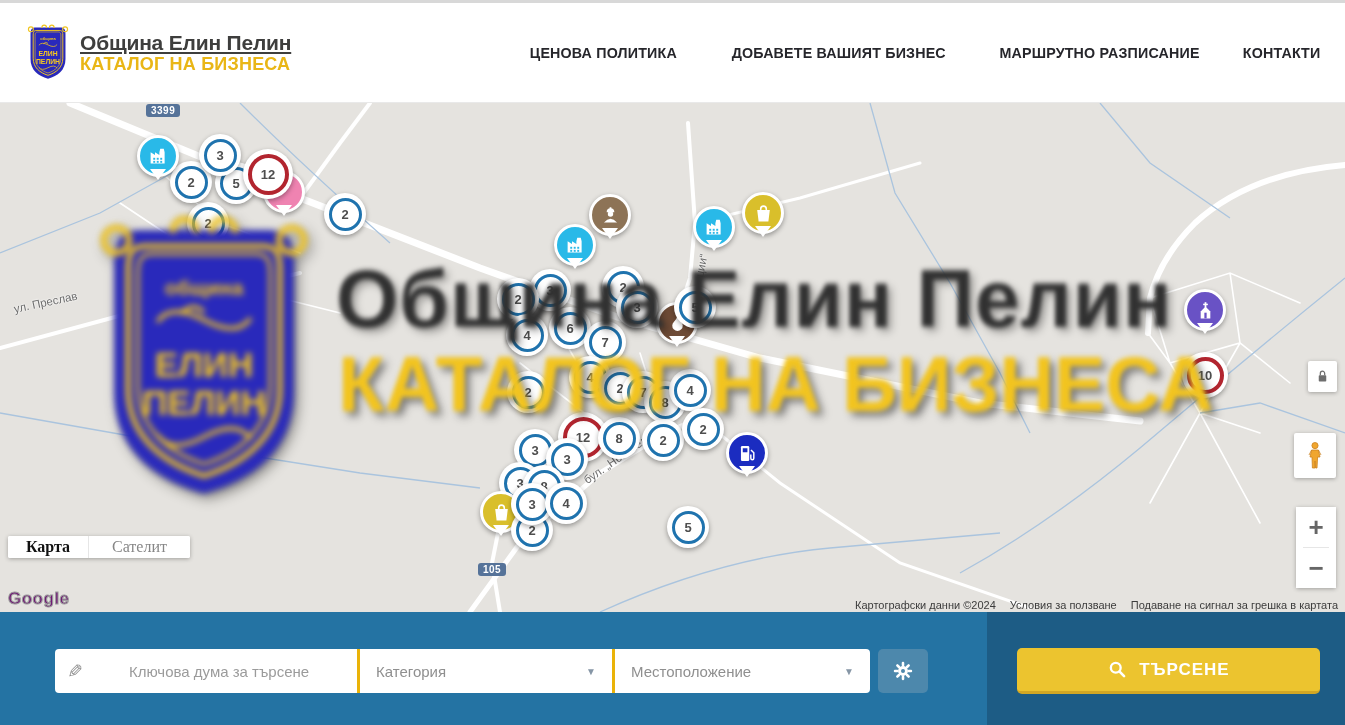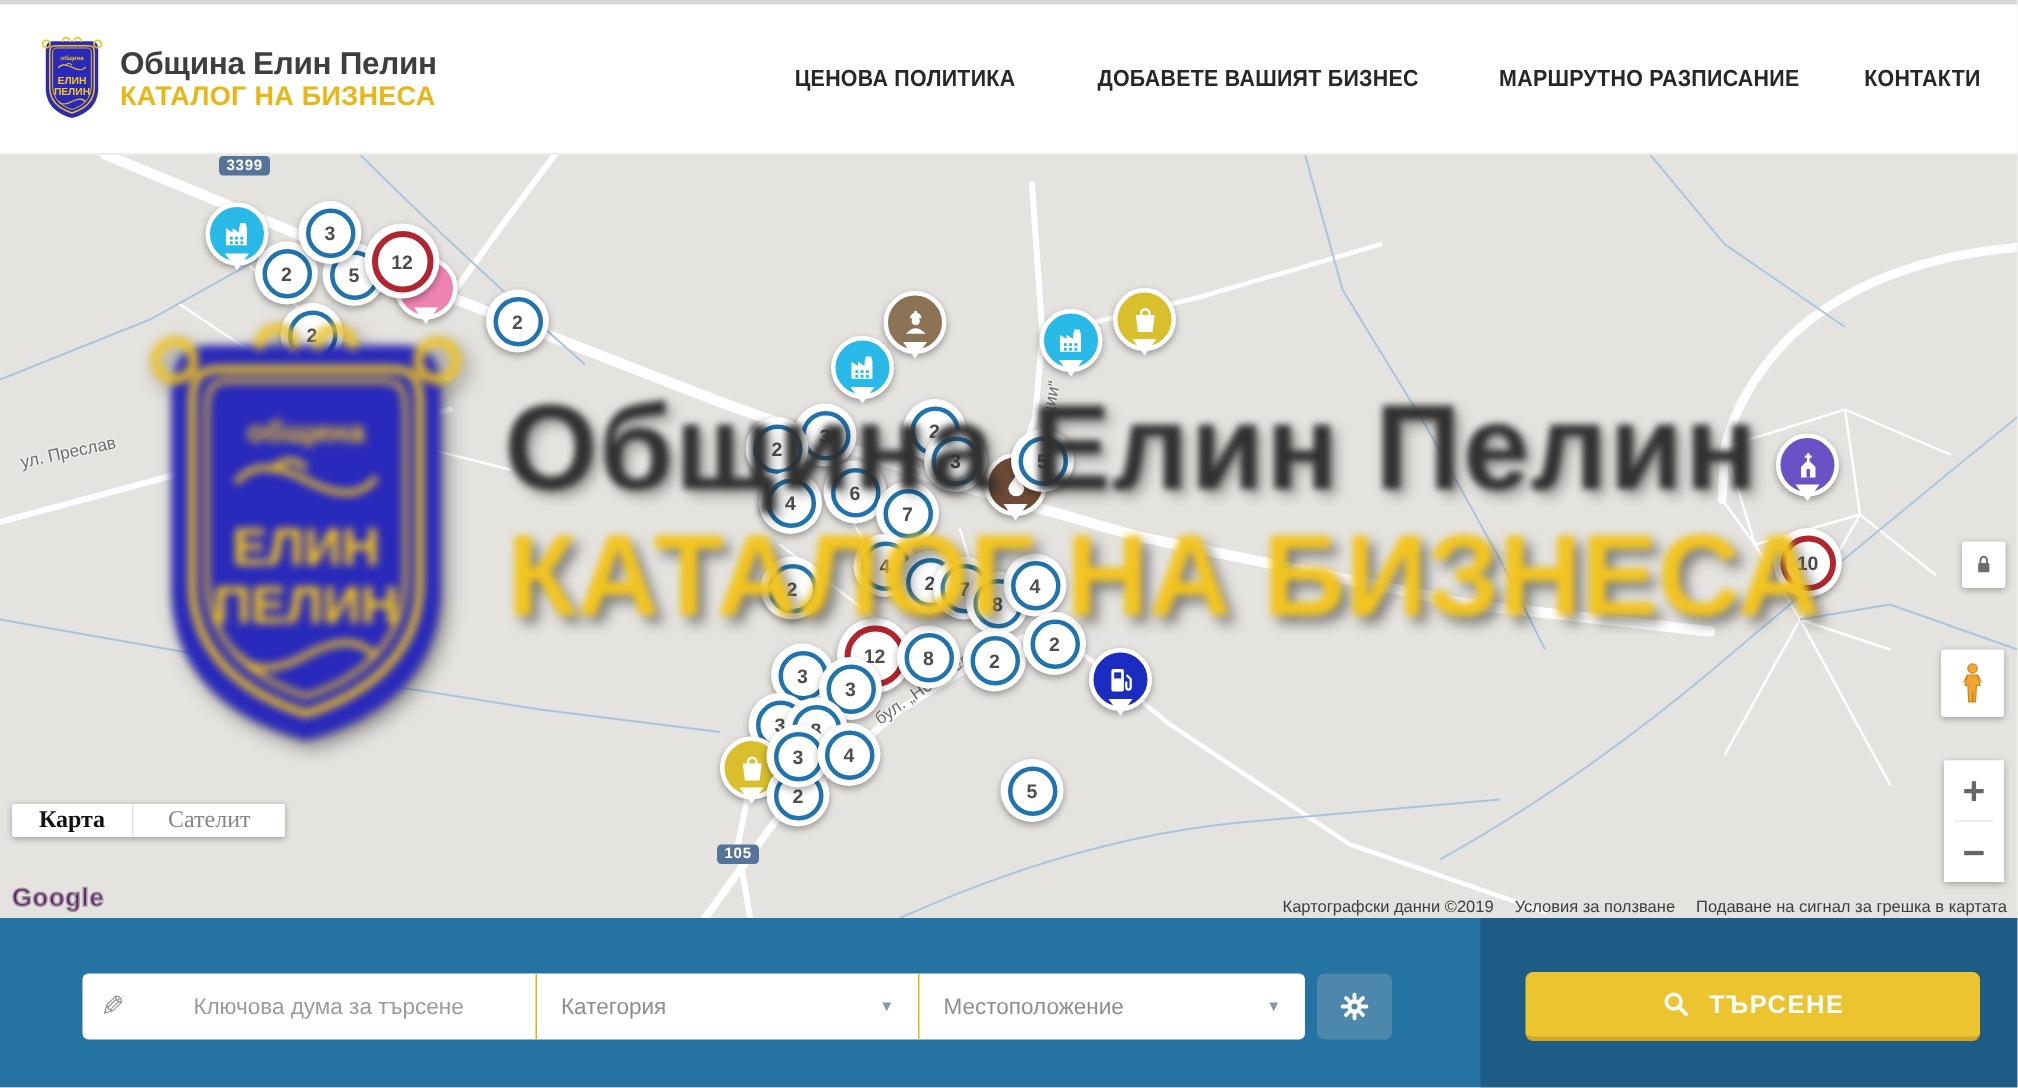--- a/index.html
+++ b/index.html
@@ -7,21 +7,21 @@
   body { font-family:"Liberation Sans", sans-serif; background:#fff; position:relative; }
   .page { width:1345px; height:725px; position:relative; overflow:hidden; }
 
   
   header { position:absolute; left:0; top:0; width:1345px; height:103px; background:#fff;
            border-top:3px solid #d8d8d8; border-bottom:1px solid #e9e9e9;
            display:flex; align-items:center; justify-content:space-between; z-index:20; }
   .brand { display:flex; align-items:center; margin-left:25px; cursor:pointer; }
   .brand svg { width:46px; height:57px; }
   .brand-text { margin-left:9px; line-height:1.12; }
-  .brand-title { font-size:21px; font-weight:bold; color:#3e3e3d; letter-spacing:-0.2px; }
+  .brand-title { font-size:21px; font-weight:bold; color:#3e3e3d; letter-spacing:-0.2px;text-decoration:underline; }
   .brand-subtitle { font-size:18px; font-weight:bold; color:#e9b616; letter-spacing:0.2px; }
   nav { display:flex; align-items:center; margin-right:25px; }
   nav a { display:inline-block; margin-left:36px; font-size:15.5px; font-weight:bold; color:#26262b;
           text-decoration:none; transform:scaleX(0.92); transform-origin:right center; letter-spacing:0.2px; cursor:pointer; }
 
   
   .map { position:absolute; left:0; top:103px; width:1345px; height:509px; background:#e5e3df; overflow:hidden; }
   .map-bg { position:absolute; left:0; top:0; width:1345px; height:509px; }
 
   .street-label { position:absolute; font-size:11.5px; color:#6d6d6d; white-space:nowrap;
@@ -84,21 +84,21 @@
   
   .searchbar { position:absolute; left:0; top:612px; width:1345px; height:113px; background:#2473a3; z-index:20; }
   .sb-right { position:absolute; left:987px; top:0; width:358px; height:113px; background:#1d5c85; }
   .fields { position:absolute; left:55px; top:37px; width:815px; height:44px; background:#fff;
             border-radius:4px; display:flex; align-items:stretch; }
   .f-keyword { width:302px; display:flex; align-items:center; padding:0 12px; }
   .pencil { font-size:19px; color:#8f8f8f; margin-right:10px; transform:scaleX(-1) rotate(0deg); }
   .f-keyword input { border:none; outline:none; flex:1; font-family:inherit; font-size:15px; color:#c2410c; min-width:0;margin-left:36px; }
   .f-keyword input::placeholder { color:#9b9b9b; }
   .f-select { display:flex; align-items:center; justify-content:space-between; padding:0 16px;
-              border-left:1px solid #eab308; color:#8f8f8f; font-size:15px; cursor:pointer; }
+              border-left:3px solid #eab308; color:#8f8f8f; font-size:15px; cursor:pointer; }
   .f-cat { width:255px; }
   .f-loc { width:258px; }
   .caret { font-size:10px; color:#8696a6; }
   .gear { position:absolute; left:878px; top:37px; width:50px; height:44px; background:#4d88ac;
           border:none; border-radius:5px; cursor:pointer; display:flex; align-items:center; justify-content:center; }
   .searchbtn { position:absolute; left:1017px; top:36px; width:303px; height:46px; background:#ecc42f;
                border:none; border-bottom:3px solid #d2a724; border-radius:5px; cursor:pointer;
                display:flex; align-items:center; justify-content:center; gap:11px;
                color:#fff; font-family:inherit; font-size:17px; font-weight:bold; letter-spacing:1px; }
 </style>
@@ -469,21 +469,21 @@
       <div class="wm-line2">КАТАЛОГ НА БИЗНЕСА</div>
     </div>
 
     <div class="maptype">
       <button class="mt-btn mt-map">Карта</button>
       <button class="mt-btn mt-sat">Сателит</button>
     </div>
 
     <div class="glogo">Google</div>
 
-    <div class="attrib"><span style="margin-left:0">Картографски данни ©2019</span><a href="#">Условия за ползване</a><a href="#">Подаване на сигнал за грешка в картата</a></div>
+    <div class="attrib"><span style="margin-left:0">Картографски данни ©2024</span><a href="#">Условия за ползване</a><a href="#">Подаване на сигнал за грешка в картата</a></div>
 
     <button class="lockbtn">
       <svg width="15" height="17" viewBox="0 0 24 26">
         <rect x="6" y="11" width="12" height="10" rx="1.2" fill="#6e6e6e"></rect>
         <path d="M8.5 11 V8 a3.5 3.5 0 0 1 7 0 V11" fill="none" stroke="#6e6e6e" stroke-width="2"></path>
       </svg>
     </button>
 
     <button class="pegman">
       <svg width="24" height="30" viewBox="0 0 24 30">

